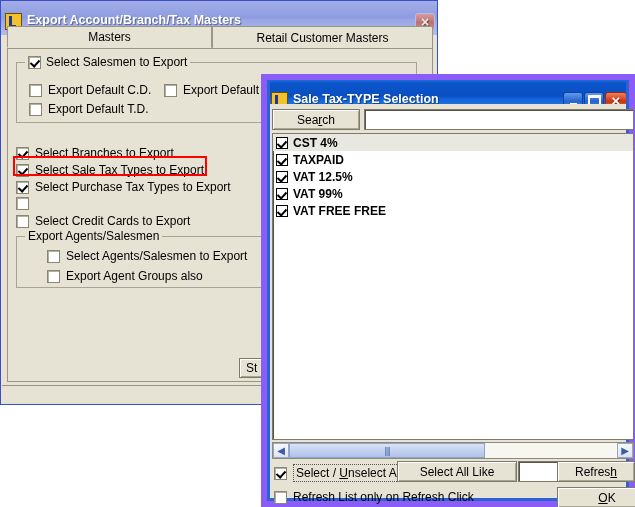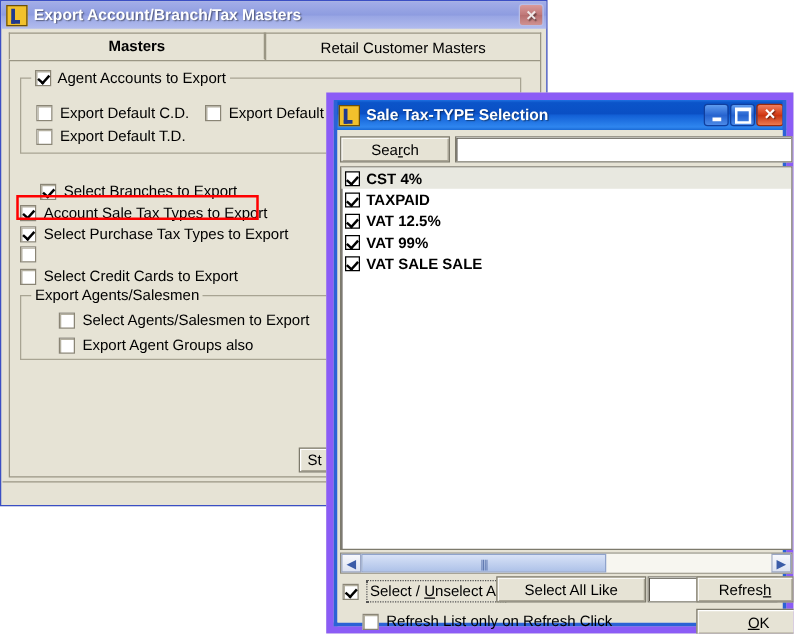--- a/index.html
+++ b/index.html
@@ -17,22 +17,22 @@
   }
 
   
   .win {
     position: absolute;
     box-sizing: border-box;
   }
   .titlebar {
     height: 22px;
     display: flex;
-    align-items: center;
-    padding: 0 2px 0 4px;
+    align-items: flex-start;
+    padding: 12px 2px 0 4px;
     font-weight: bold;
     font-size: 12.5px;
     color: #ffffff;
     text-shadow: 1px 1px 1px rgba(0,0,0,0.45);
     user-select: none;
   }
   .title-text { flex: 1; white-space: nowrap; overflow: hidden; padding-left: 5px; }
   .app-icon {
     width: 15px; height: 15px;
     background: #f2c12c;
@@ -88,21 +88,21 @@
   .tab {
     height: 22px;
     background: #e6e3d5;
     border: 1px solid #9a9684;
     border-bottom: none;
     display: flex; align-items: center; justify-content: center;
     font-size: 12px;
     color: #000;
     box-sizing: border-box;
   }
-  .tab.active { font-weight: bold; border-bottom: 1px solid #e6e3d5; }
+  .tab.active { font-weight: normal; border-bottom: 1px solid #e6e3d5; }
   .tab1 { width: 205px; }
   .tab2 { width: 221px; }
 
   .tabpage {
     position: absolute;
     left: 6px; top: 47px;
     width: 426px; height: 334px;
     background: #e6e3d5;
     border: 1px solid #9a9684;
     box-sizing: border-box;
@@ -331,43 +331,43 @@
       <div class="tab tab2">
         <span>Retail Customer Masters</span>
       </div>
     </div>
 
     <div class="tabpage">
 
       <div class="groupbox" style="left:8px; top:13px; width:401px; height:61px;">
         <div class="gb-label">
           <span class="cb checked"></span>
-          <span>Agent Accounts to Export</span>
+          <span>Select Salesmen to Export</span>
         </div>
         <div class="cbrow" style="left:12px; top:20px;">
           <span class="cb"></span>
           <span>Export Default C.D.</span>
         </div>
         <div class="cbrow" style="left:147px; top:20px;">
           <span class="cb"></span>
           <span>Export Default Sp</span>
         </div>
         <div class="cbrow" style="left:12px; top:39px;">
           <span class="cb"></span>
           <span>Export Default T.D.</span>
         </div>
       </div>
 
-      <div class="cbrow" style="left:24px; top:97px;">
+      <div class="cbrow" style="left:8px; top:97px;">
         <span class="cb checked"></span>
         <span>Select Branches to Export</span>
       </div>
       <div class="cbrow" style="left:8px; top:114px;">
         <span class="cb checked"></span>
-        <span>Account Sale Tax Types to Export</span>
+        <span>Select Sale Tax Types to Export</span>
       </div>
       <div class="cbrow" style="left:8px; top:131px;align-items:flex-end;">
         <span class="cb checked"></span>
         <span>Select Purchase Tax Types to Export</span>
       </div>
       <div class="cbrow" style="left:8px; top:148px;">
         <span class="cb"></span>
       </div>
       <div class="cbrow" style="left:8px; top:165px;">
         <span class="cb"></span>
@@ -434,21 +434,21 @@
         <div class="list-item">
           <span class="cb-list checked"></span>
           <span>VAT 12.5%</span>
         </div>
         <div class="list-item">
           <span class="cb-list checked"></span>
           <span>VAT 99%</span>
         </div>
         <div class="list-item">
           <span class="cb-list checked"></span>
-          <span>VAT SALE SALE</span>
+          <span>VAT FREE FREE</span>
         </div>
       </div>
 
       <div class="hscroll">
         <div class="sb-arrow">
           <span>◀</span>
         </div>
         <div class="sb-track">
           <div class="sb-thumb">
             <span>||||</span>
@@ -467,21 +467,21 @@
       <div class="btn" style="position:absolute; left:127px; top:357px; width:120px; height:21px;">
         <span>Select All Like</span>
       </div>
 
       <input class="sunken" type="text" style="position: absolute; left: 248px; top: 357px; width: 104px; height: 21px; font-size: 12px; padding: 0px 3px; font-family: &quot;Liberation Sans&quot;, sans-serif; outline: none;" value="">
 
       <div class="btn" style="position:absolute; left:287px; top:357px; width:78px; height:21px;">
         <span>Refres<u>h</u></span>
       </div>
 
-      <div class="cbrow" style="left:20px; top:386px;align-items:center;">
+      <div class="cbrow" style="left:4px; top:386px;align-items:center;">
         <span class="cb"></span>
         <span>Refresh List only on Refresh Click</span>
       </div>
 
       <div class="btn" style="position:absolute; left:287px; top:383px; width:100px; height:21px;">
         <span><u>O</u>K</span>
       </div>
 
     </div>
   </div>

